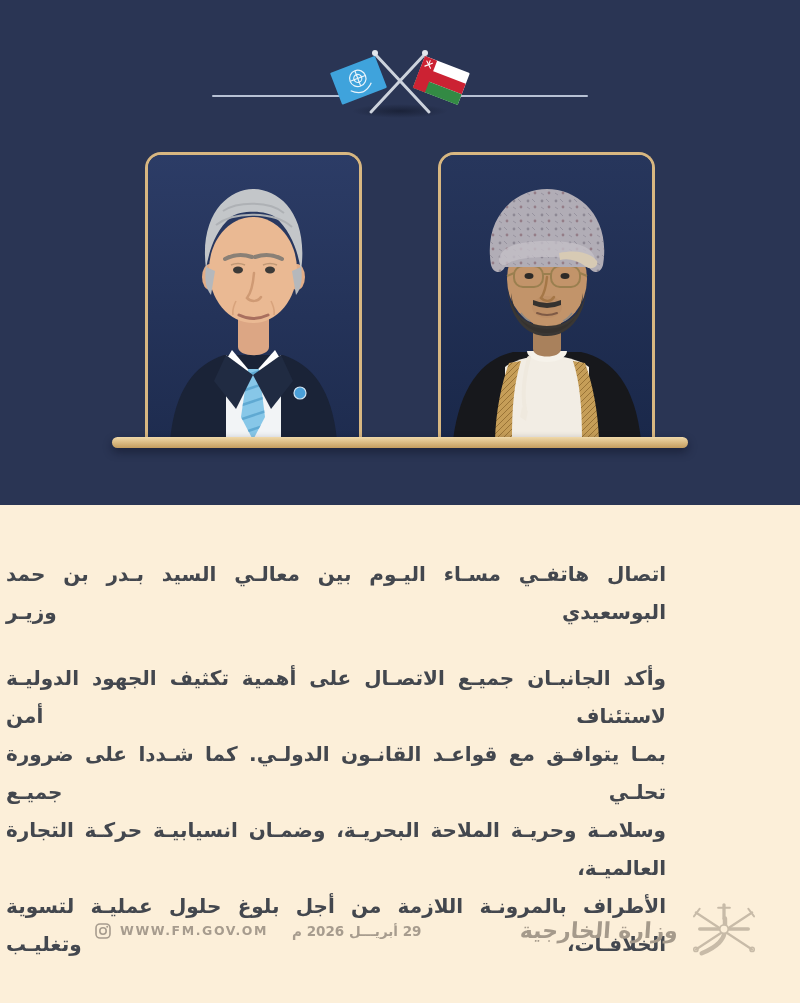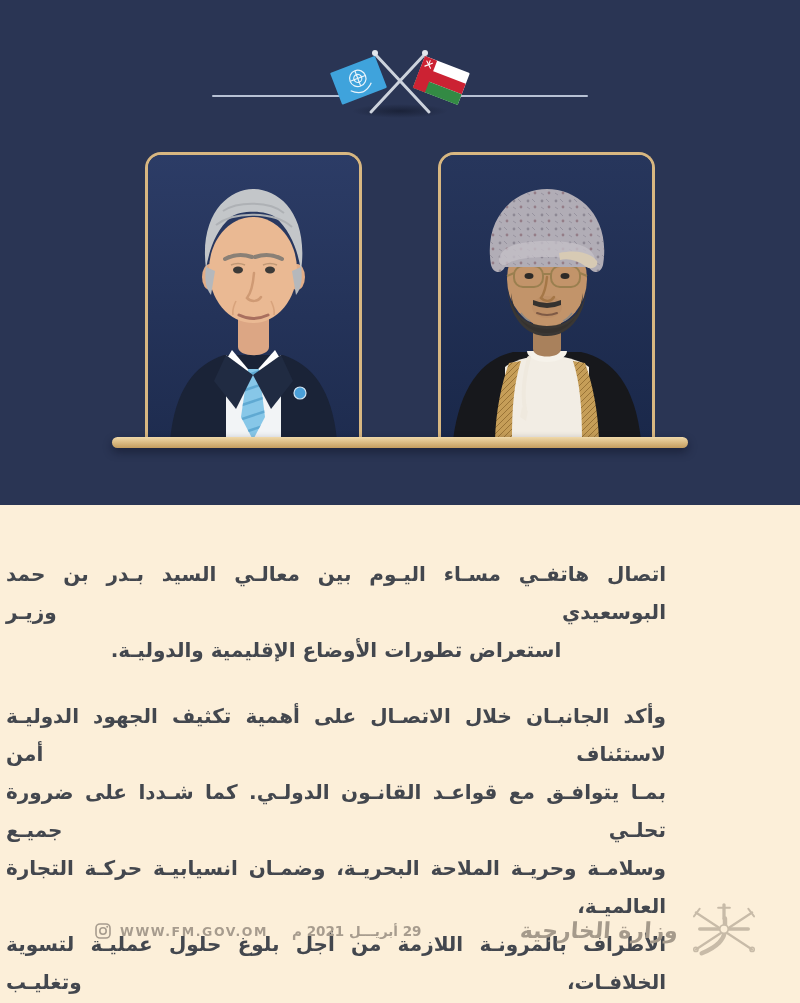--- a/index.html
+++ b/index.html
@@ -28,21 +28,21 @@
   .content { position:absolute; top:505px; left:0; width:672px; height:498px; background:#fcefd9; }
   .para { width:660px; margin:0 auto; direction:rtl; font-weight:700; font-size:20px; line-height:38px; color:#43474e; }
   .para-1 { padding-top:50px; }
   .para-2 { margin-top:28px; }
   .line { text-align:justify; text-align-last:justify; }
   .line.last { text-align-last:center; }
 
   
   .footer { position:absolute; left:0; bottom:40px; width:800px; display:flex;
             justify-content:space-between; align-items:center; padding:0 38px 0 95px; }
-  .f-left { display:flex; align-items:center; color:#a79c8e; }
+  .f-left { display:flex; align-items:flex-start; color:#a79c8e; }
   .ig { width:16px; height:16px; margin-right:9px; }
   .site { font-size:12.5px; font-weight:700; letter-spacing:1.6px; }
   .date { font-size:13.5px; font-weight:700; direction:rtl; margin-left:24px; }
   .f-right { display:flex; align-items:center; color:#a59a8b; }
   .logo-text { text-align:center; margin-right:8px; }
   .callig { font-size:22px; font-weight:700; direction:rtl; transform:skewX(-4deg); line-height:1.1; }
   .fm { font-family:"Liberation Serif", serif; font-size:17.5px; font-weight:700; letter-spacing:.4px; margin-top:1px; }
   .emblem { width:76px; height:64px; opacity:.85; }
 </style>
 </head>
@@ -204,39 +204,38 @@
       </svg>
     </div>
 
     <div class="shelf"></div>
   </section>
 
   <section class="content">
 
     <div class="para para-1" dir="rtl">
         <div class="line">اتصال هاتفـي مسـاء اليـوم بين معالـي السيد بـدر بن حمد البوسعيدي وزيـر</div>
-        <div class="line last">استعراض تطورات الأوضاع الإقليمية والدوليـة.</div>
       </div>
 
     <div class="para para-2" dir="rtl">
-        <div class="line">وأكد الجانبـان خلال الاتصـال على أهمية تكثيف الجهود الدوليـة لاستئناف أمن</div>
+        <div class="line">وأكد الجانبـان جميـع الاتصـال على أهمية تكثيف الجهود الدوليـة لاستئناف أمن</div>
         <div class="line">بمـا يتوافـق مع قواعـد القانـون الدولـي. كما شـددا على ضرورة تحلـي جميـع</div>
         <div class="line">وسلامـة وحريـة الملاحة البحريـة، وضمـان انسيابيـة حركـة التجارة العالميـة،</div>
         <div class="line">الأطراف بالمرونـة اللازمة من أجل بلوغ حلول عمليـة لتسوية الخلافـات، وتغليـب</div>
       </div>
 
     <footer class="footer">
       <div class="f-left">
         <svg class="ig" viewBox="0 0 16 16">
           <rect x="1" y="1" width="14" height="14" rx="4" fill="none" stroke="#a79c8e" stroke-width="1.6"></rect>
           <circle cx="8" cy="8" r="3.2" fill="none" stroke="#a79c8e" stroke-width="1.6"></circle>
           <circle cx="12.2" cy="3.8" r="1" fill="#a79c8e"></circle>
         </svg>
         <span class="site">WWW.FM.GOV.OM</span>
-        <span class="date">29 أبريـــل 2021 م</span>
+        <span class="date">29 أبريـــل 2026 م</span>
       </div>
 
       <div class="f-right">
         <div class="logo-text">
           <div class="callig">وزارة الخارجية</div>
         </div>
         <svg class="emblem" viewBox="0 0 78 66">
           <g stroke="#bfb3a0" fill="none" stroke-linecap="round">
 
             <line x1="10" y1="14" x2="68" y2="52" stroke-width="2.4"></line>

